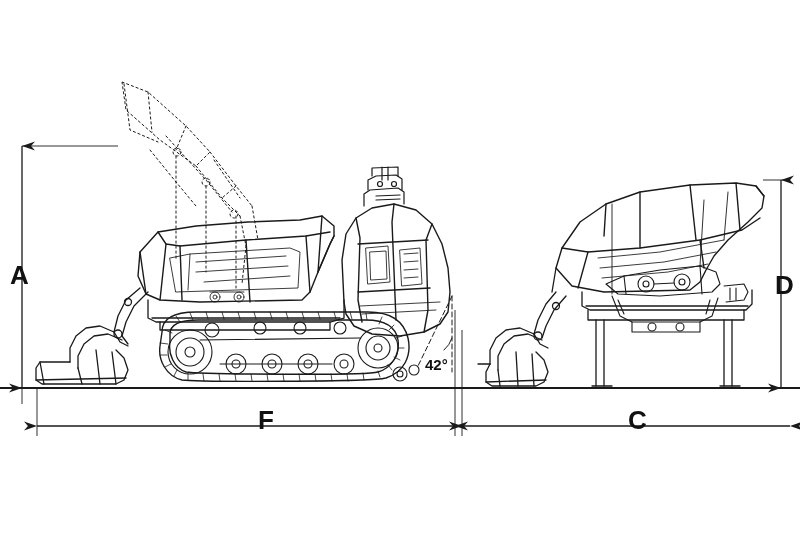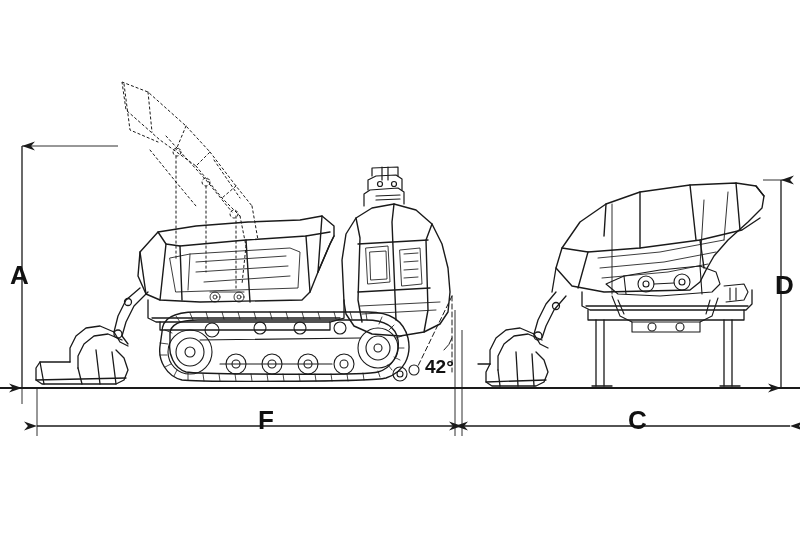--- a/index.html
+++ b/index.html
@@ -33,21 +33,21 @@
     font-family: "Liberation Sans", sans-serif;
     font-weight: bold;
     color: #111111;
     line-height: 1;
     user-select: none;
   }
   .dim-A { left: 10px;  top: 262px; font-size: 26px; }
   .dim-D { left: 775px; top: 272px; font-size: 26px; }
   .dim-F { left: 258px; top: 407px; font-size: 26px; }
   .dim-C { left: 628px; top: 407px; font-size: 26px; }
-  .angle-label { left: 425px; top: 357px; font-size: 19px; font-weight: bold; }
+  .angle-label { left: 425px; top: 357px; font-size: 15px; font-weight: bold; }
 </style>
 </head>
 <body>
 
 <div id="diagram-root">
 
   <svg class="drawing" viewBox="0 0 800 533">
     <defs>
       <marker id="arrL" markerWidth="12" markerHeight="10" refX="11" refY="5" orient="auto">
         <path d="M11,5 L1,1.6 L4,5 L1,8.4 Z" fill="#1a1a1a"></path>

